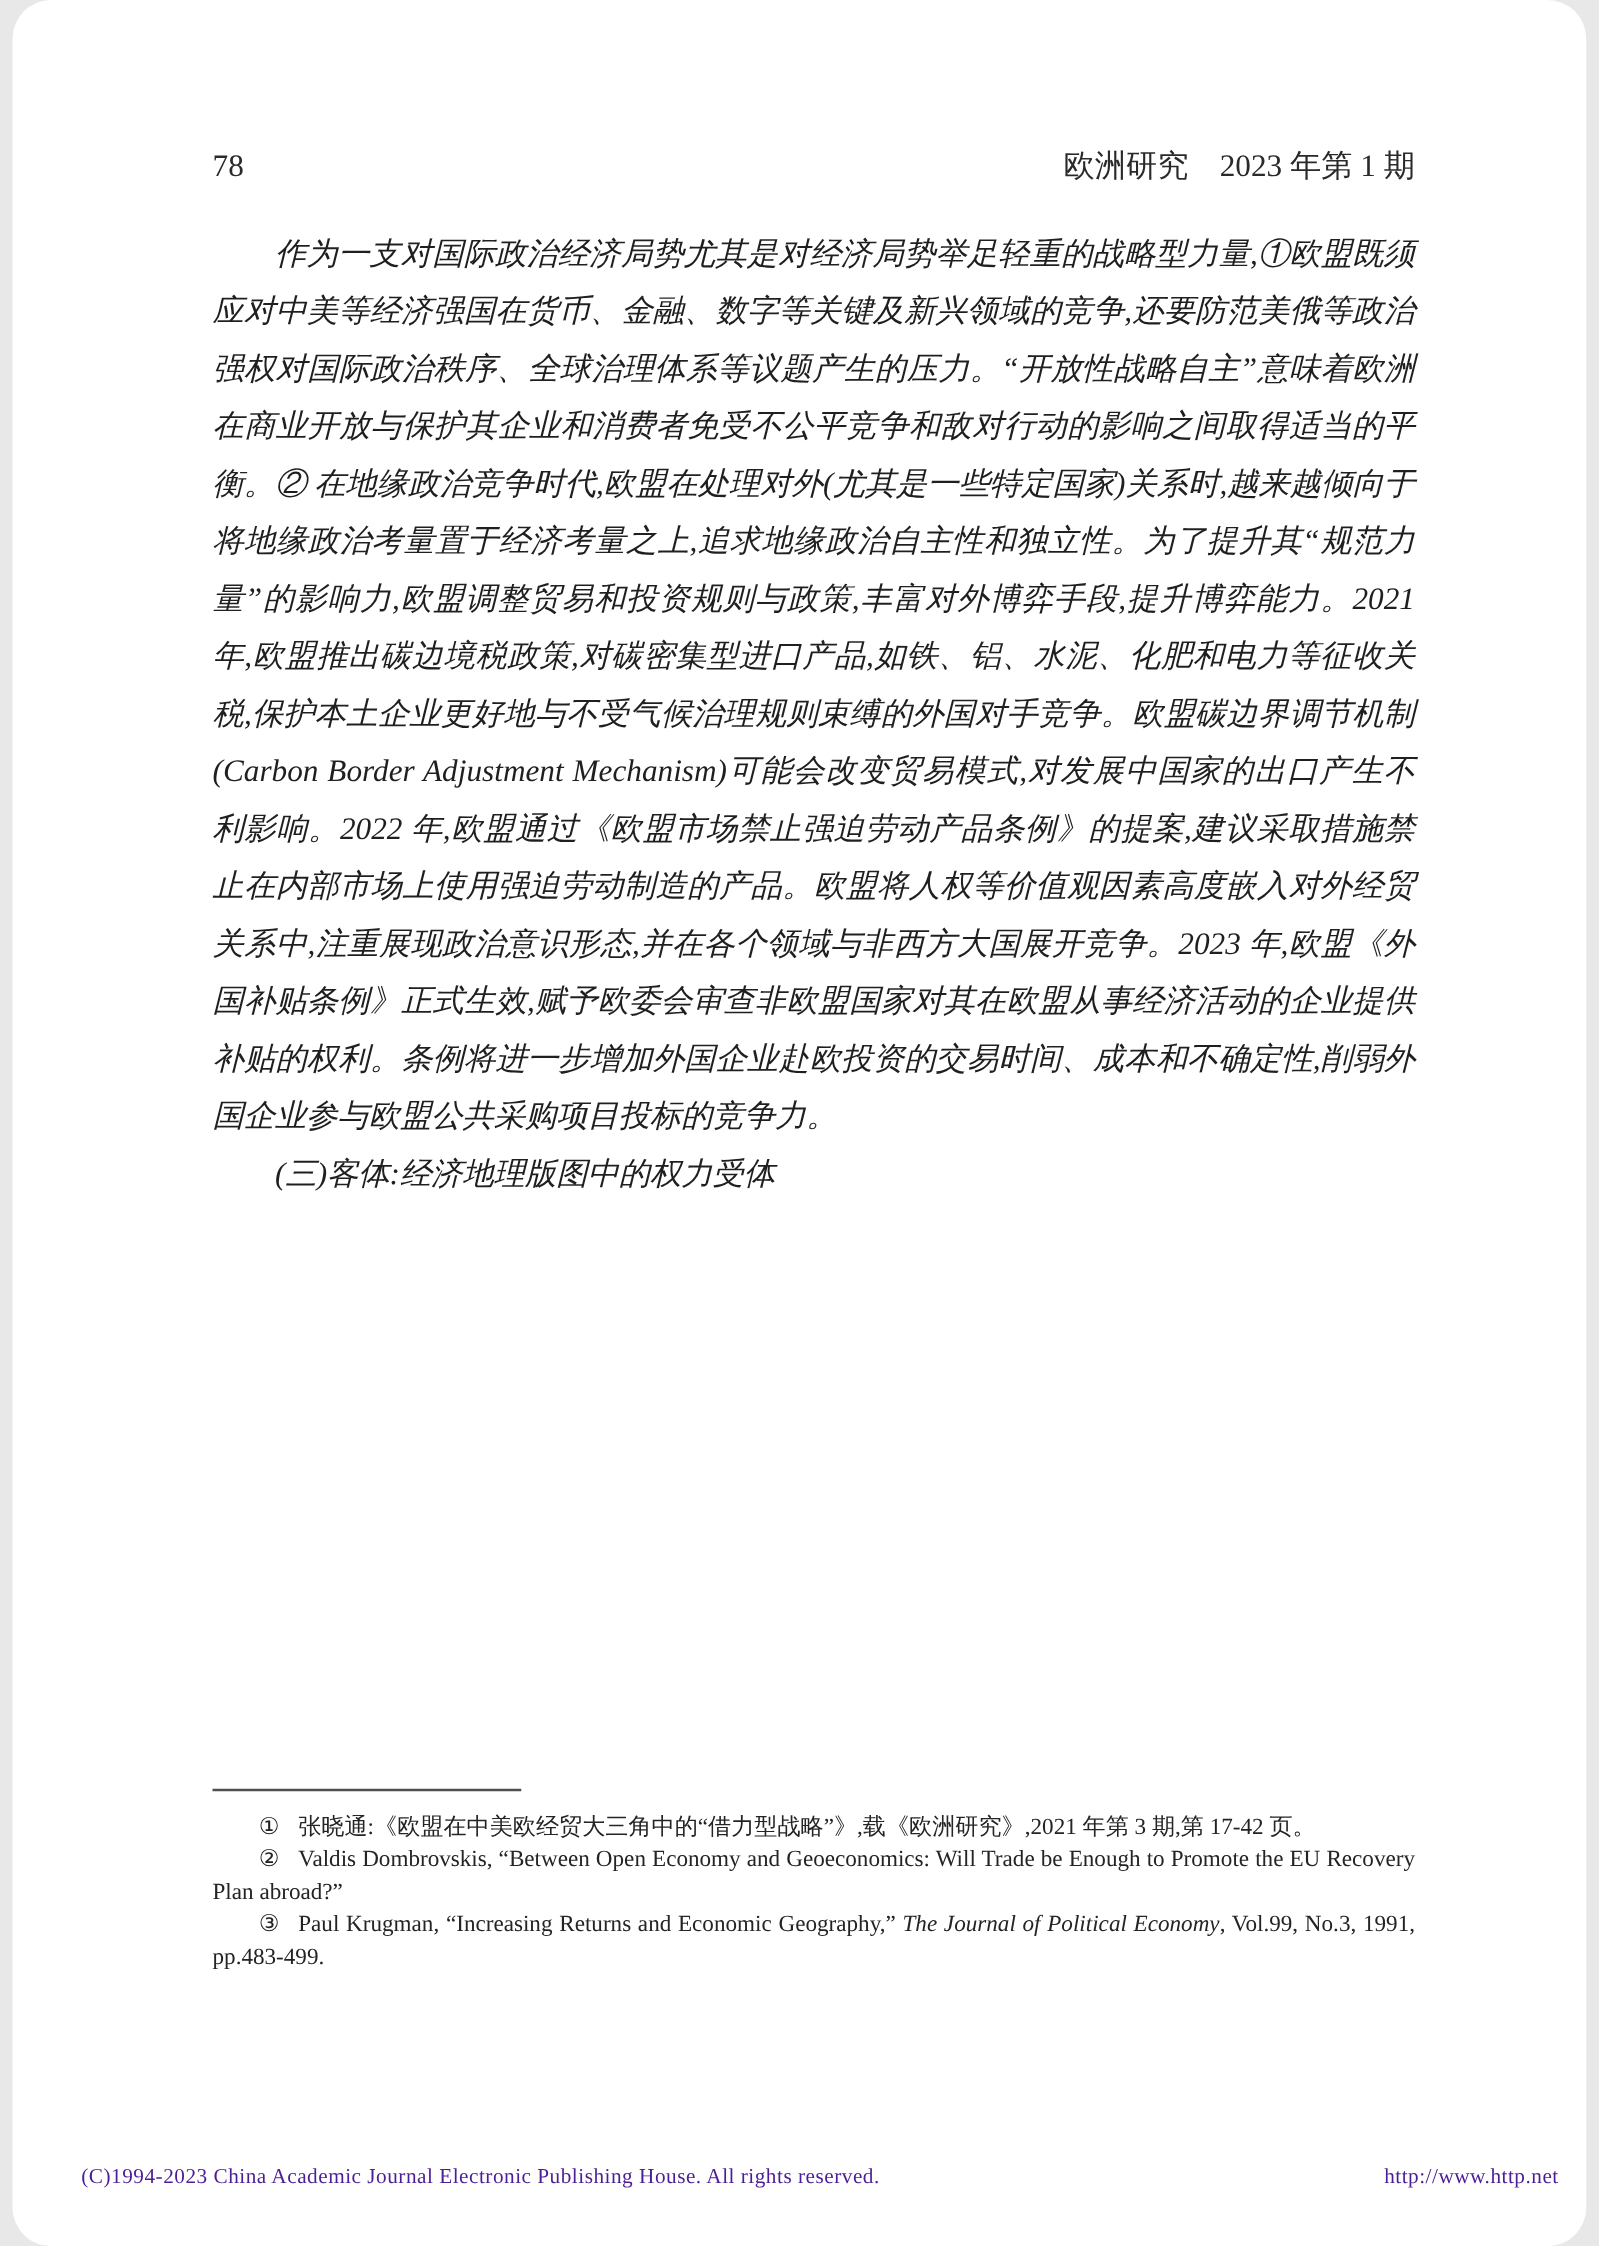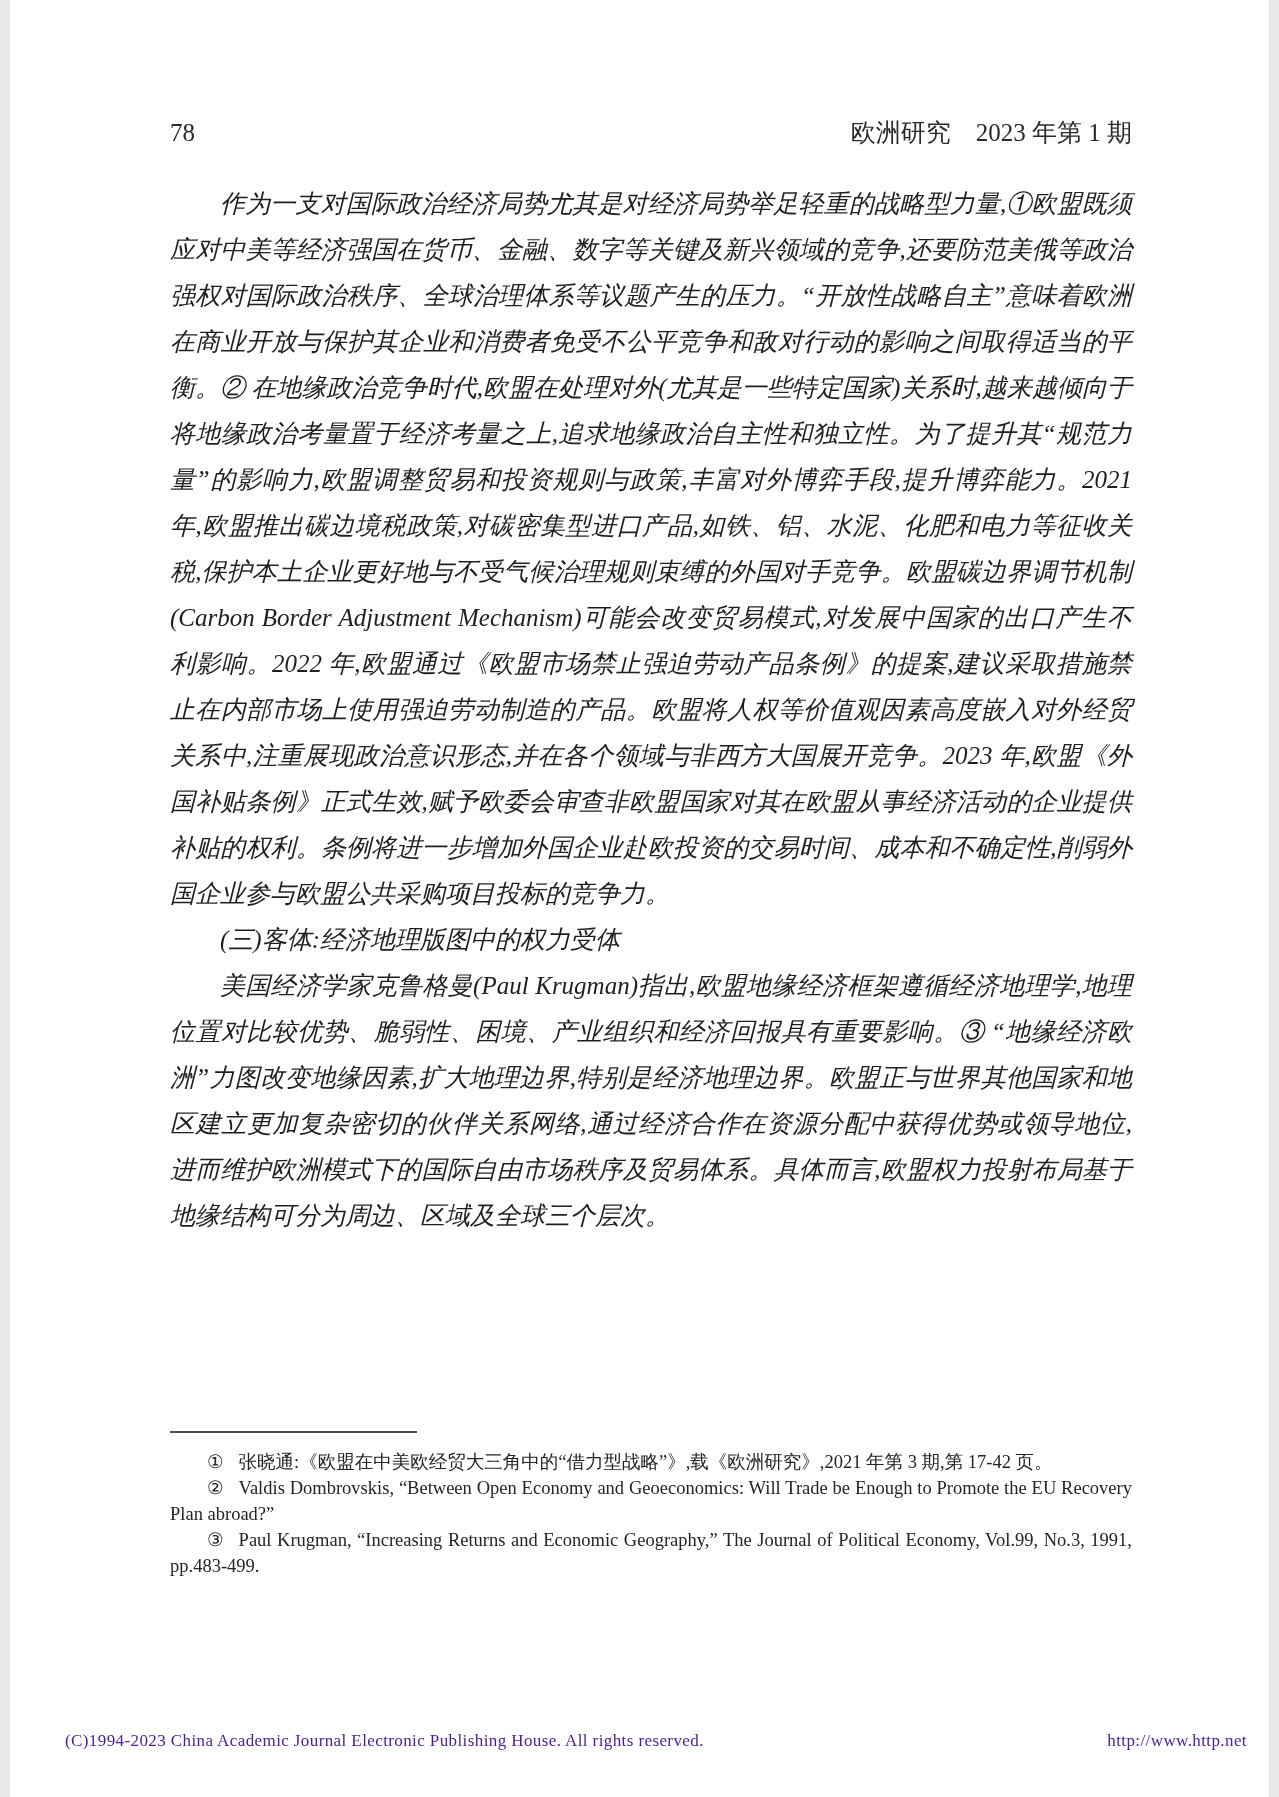--- a/index.html
+++ b/index.html
@@ -10,20 +10,21 @@
   }
   .page {
     position: relative;
     width: 1259px;
     height: 1797px;
     margin: 0 auto;
     background: #ffffff;
     overflow: hidden;
     font-family: "Liberation Serif", "DejaVu Serif", serif;
     color: #1f1f1f;
+    border-radius: 31px;
   }
   .page-header {
     position: absolute;
     top: 116px;
     left: 160px;
     width: 962px;
     display: flex;
     justify-content: space-between;
     align-items: baseline;
     font-size: 25px;
@@ -65,20 +66,21 @@
   .footnotes p {
     margin: 0;
     text-indent: 2em;
   }
   .fn-marker {
     display: inline-block;
     text-indent: 0;
     margin-right: 15px;
   }
   .journal-italic {
+    font-style: italic;
   }
   .page-footer {
     position: absolute;
     top: 1731px;
     left: 55px;
     width: 1182px;
     display: flex;
     justify-content: space-between;
     align-items: baseline;
     font-size: 17px;
@@ -93,21 +95,20 @@
 <div class="page">
 
   <div class="page-header">
     <span>78</span>
     <span>欧洲研究　2023 年第 1 期</span>
   </div>
 
   <div class="article-body">
     <p>作为一支对国际政治经济局势尤其是对经济局势举足轻重的战略型力量,①欧盟既须应对中美等经济强国在货币、金融、数字等关键及新兴领域的竞争,还要防范美俄等政治强权对国际政治秩序、全球治理体系等议题产生的压力。“开放性战略自主”意味着欧洲在商业开放与保护其企业和消费者免受不公平竞争和敌对行动的影响之间取得适当的平衡。② 在地缘政治竞争时代,欧盟在处理对外(尤其是一些特定国家)关系时,越来越倾向于将地缘政治考量置于经济考量之上,追求地缘政治自主性和独立性。为了提升其“规范力量”的影响力,欧盟调整贸易和投资规则与政策,丰富对外博弈手段,提升博弈能力。2021 年,欧盟推出碳边境税政策,对碳密集型进口产品,如铁、铝、水泥、化肥和电力等征收关税,保护本土企业更好地与不受气候治理规则束缚的外国对手竞争。欧盟碳边界调节机制(Carbon Border Adjustment Mechanism)可能会改变贸易模式,对发展中国家的出口产生不利影响。2022 年,欧盟通过《欧盟市场禁止强迫劳动产品条例》的提案,建议采取措施禁止在内部市场上使用强迫劳动制造的产品。欧盟将人权等价值观因素高度嵌入对外经贸关系中,注重展现政治意识形态,并在各个领域与非西方大国展开竞争。2023 年,欧盟《外国补贴条例》正式生效,赋予欧委会审查非欧盟国家对其在欧盟从事经济活动的企业提供补贴的权利。条例将进一步增加外国企业赴欧投资的交易时间、成本和不确定性,削弱外国企业参与欧盟公共采购项目投标的竞争力。</p>
     <p>(三)客体:经济地理版图中的权力受体</p>
-    <p>美国经济学家克鲁格曼(Paul Krugman)指出,欧盟地缘经济框架遵循经济地理学,地理位置对比较优势、脆弱性、困境、产业组织和经济回报具有重要影响。③ “地缘经济欧洲”力图改变地缘因素,扩大地理边界,特别是经济地理边界。欧盟正与世界其他国家和地区建立更加复杂密切的伙伴关系网络,通过经济合作在资源分配中获得优势或领导地位,进而维护欧洲模式下的国际自由市场秩序及贸易体系。具体而言,欧盟权力投射布局基于地缘结构可分为周边、区域及全球三个层次。</p>
   </div>
 
   <div class="fn-rule"></div>
 
   <div class="footnotes">
     <p><span class="fn-marker">①</span><span>张晓通:《欧盟在中美欧经贸大三角中的“借力型战略”》,载《欧洲研究》,2021 年第 3 期,第 17-42 页。</span></p>
     <p><span class="fn-marker">②</span><span>Valdis Dombrovskis, “Between Open Economy and Geoeconomics: Will Trade be Enough to Promote the EU Recovery Plan abroad?”</span></p>
     <p><span class="fn-marker">③</span><span>Paul Krugman, “Increasing Returns and Economic Geography,” </span><span class="journal-italic">The Journal of Political Economy</span><span>, Vol.99, No.3, 1991, pp.483-499.</span></p>
   </div>
 

